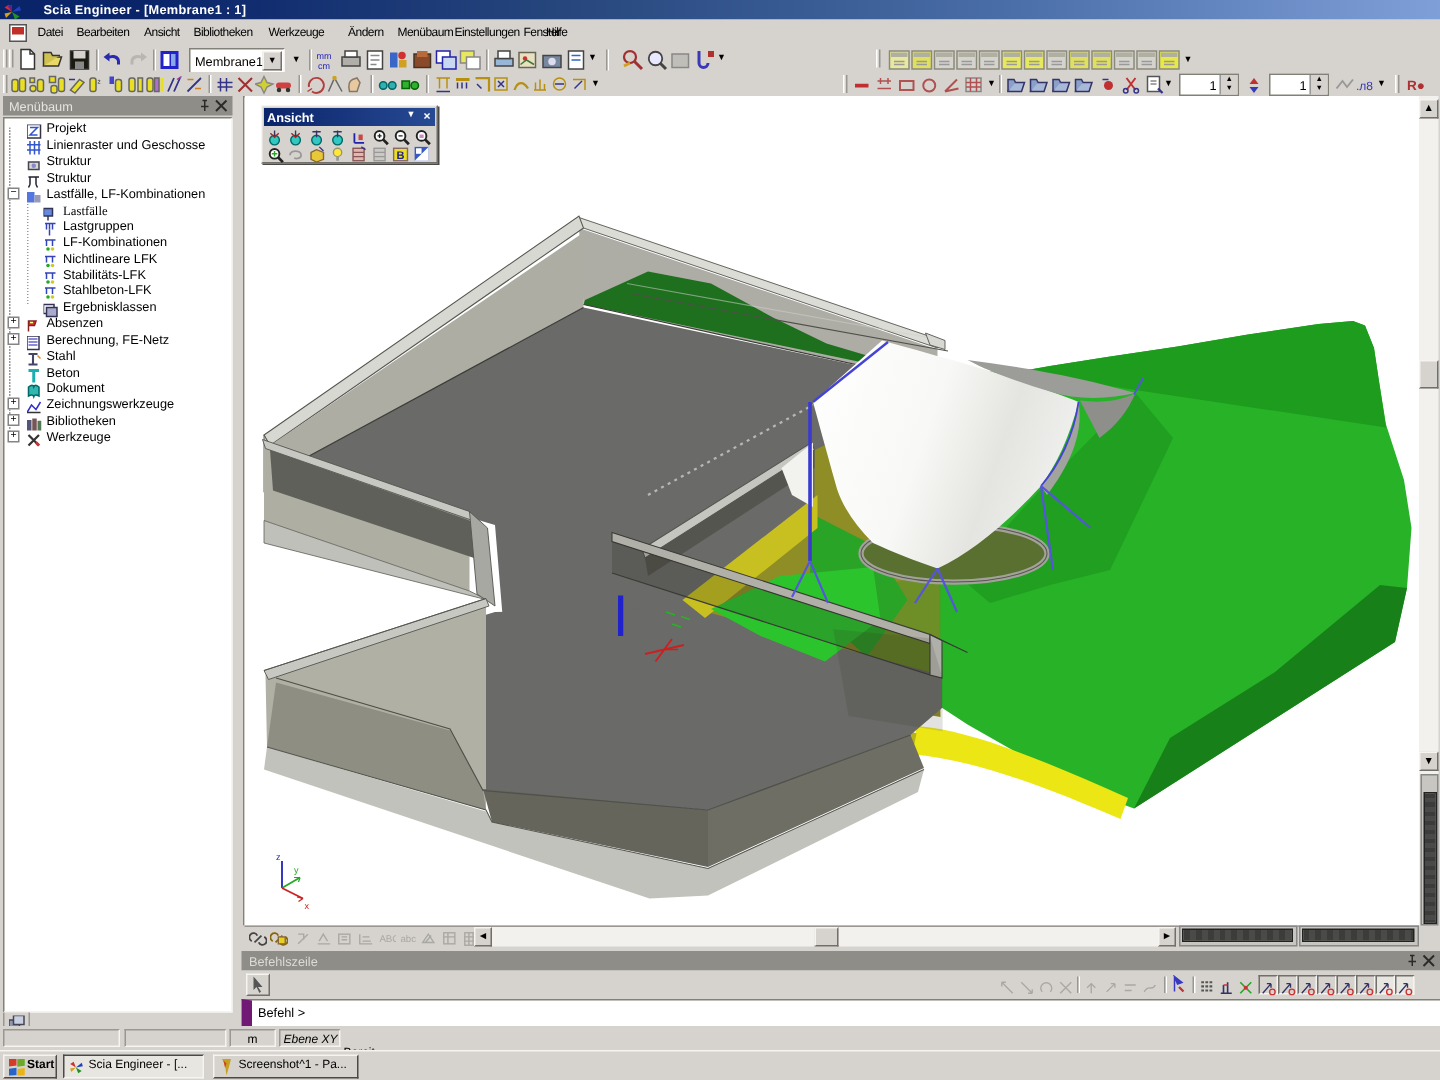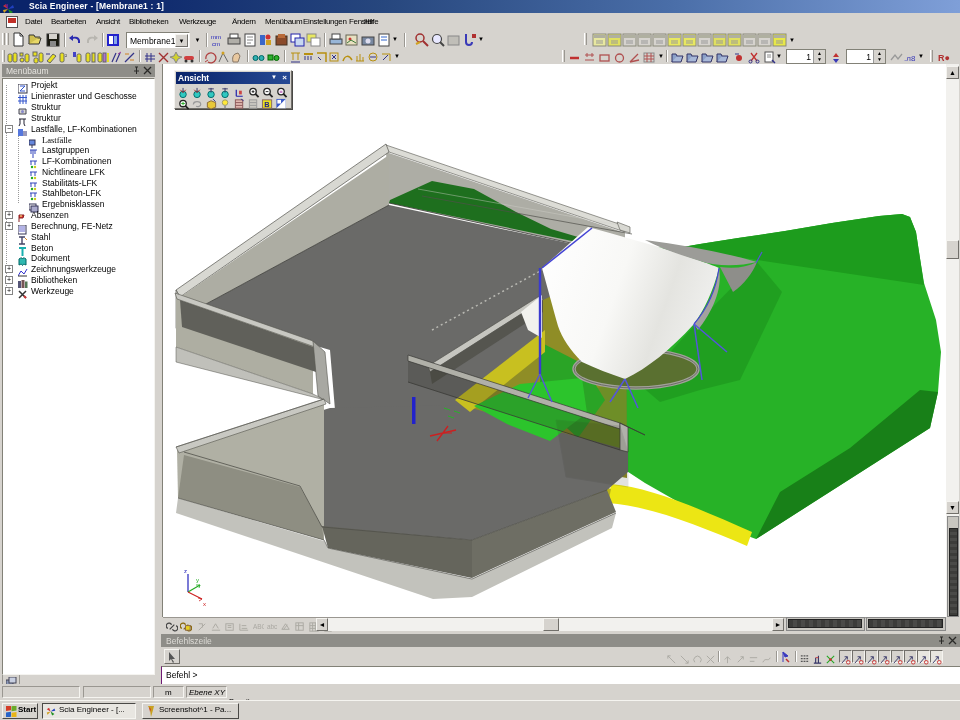--- a/index.html
+++ b/index.html
@@ -25,21 +25,21 @@
   border-top:1px solid #828177; border-left:1px solid #828177; border-right:1px solid #f5f4f0; border-bottom:1px solid #f5f4f0; }
 .trow { position:absolute; font-size:8.5px; color:#000; white-space:nowrap; }
 .expbox { position:absolute; width:8px; height:8px; border:1px solid #848484; background:#fff; font-size:7px; line-height:6px; text-align:center; color:#000; }
 
 #viewport { left:162px; top:64px; width:784px; height:553px; background:#ffffff; border-left:1px solid #828177; border-top:1px solid #828177; }
 
 .sb { position:absolute; background:#d6d3ce; }
 .sbtn { position:absolute; background:#d6d3ce; border-top:1px solid #f5f4f0; border-left:1px solid #f5f4f0; border-right:1px solid #716f6a; border-bottom:1px solid #716f6a; font-size:7px; text-align:center; color:#000; }
 
 #cmdhdr { left:161px; top:634px; width:799px; height:13px; background:#8e8d88; color:#dddbd6; font-size:8.5px; }
-#cmdinput { left:161px; top:666px; width:799px; height:18px; background:#fff; border-top:1px solid #828177; border-left:1px solid #701a75; font-size:8.5px;text-align:right; }
+#cmdinput { left:161px; top:666px; width:799px; height:18px; background:#fff; border-top:1px solid #828177; border-left:7px solid #701a75; font-size:8.5px;text-align:right; }
 #statusbar { left:0; top:684px; width:960px; height:16px; background:#d6d3ce; font-size:8px; }
 .statseg { position:absolute; top:2px; height:12px; white-space:nowrap; overflow:hidden; border:1px solid #9a9791; border-right-color:#f5f4f0; border-bottom-color:#f5f4f0; }
 #taskbar { left:0; top:700px; width:960px; height:20px; background:#d6d3ce; border-top:1px solid #f5f4f0; }
 .taskbtn { position:absolute; top:2px; height:16px; background:#d6d3ce;
   border-top:1px solid #f5f4f0; border-left:1px solid #f5f4f0; border-right:1px solid #4a4946; border-bottom:1px solid #4a4946; font-size:8px; }
 </style>
 </head>
 <body>
 
 <div class="abs" id="titlebar"></div>

